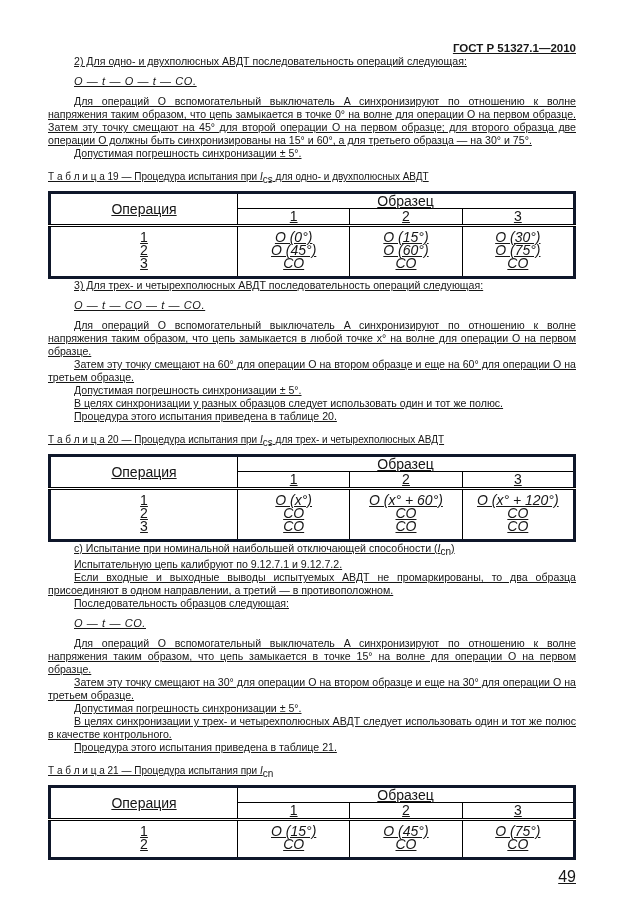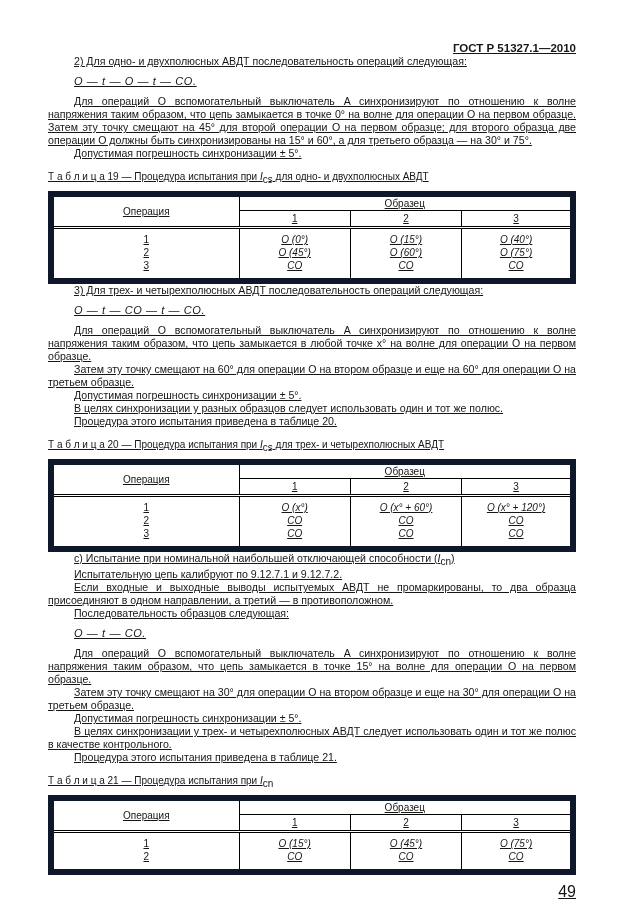--- a/index.html
+++ b/index.html
@@ -42,23 +42,23 @@
   .mt-sc { margin-top: 7px; }
   .caption {
     margin: 11px 0 5px 0;
     font-size: 10px;
     line-height: 12px;
   }
   sub { font-size: 10px; }
   .gost-table {
     width: 100%;
     border-collapse: collapse;
-    border: 6px solid #0f172a;
+    border: 3px solid #0f172a;
     table-layout: fixed;
-    font-size: 10px;
+    font-size: 14px;
   }
   .gost-table th, .gost-table td {
     font-weight: normal;
     text-align: center;
     vertical-align: middle;
     line-height: 13px;
     padding: 0;
   }
   .gost-table col.op-col { width: 188px; }
   .th-op  { border-right: 1px solid #000; border-bottom: 3px double #000; }
@@ -105,21 +105,21 @@
         <th class="th-sample sep">1</th>
         <th class="th-sample sep">2</th>
         <th class="th-sample">3</th>
       </tr>
     </thead>
     <tbody>
       <tr>
         <td class="td-op">1</td>
         <td class="td-val sep">O (0°)</td>
         <td class="td-val sep">O (15°)</td>
-        <td class="td-val">O (40°)</td>
+        <td class="td-val">O (30°)</td>
       </tr>
       <tr>
         <td class="td-op">2</td>
         <td class="td-val sep">O (45°)</td>
         <td class="td-val sep">O (60°)</td>
         <td class="td-val">O (75°)</td>
       </tr>
       <tr>
         <td class="td-op">3</td>
         <td class="td-val sep">CO</td>

